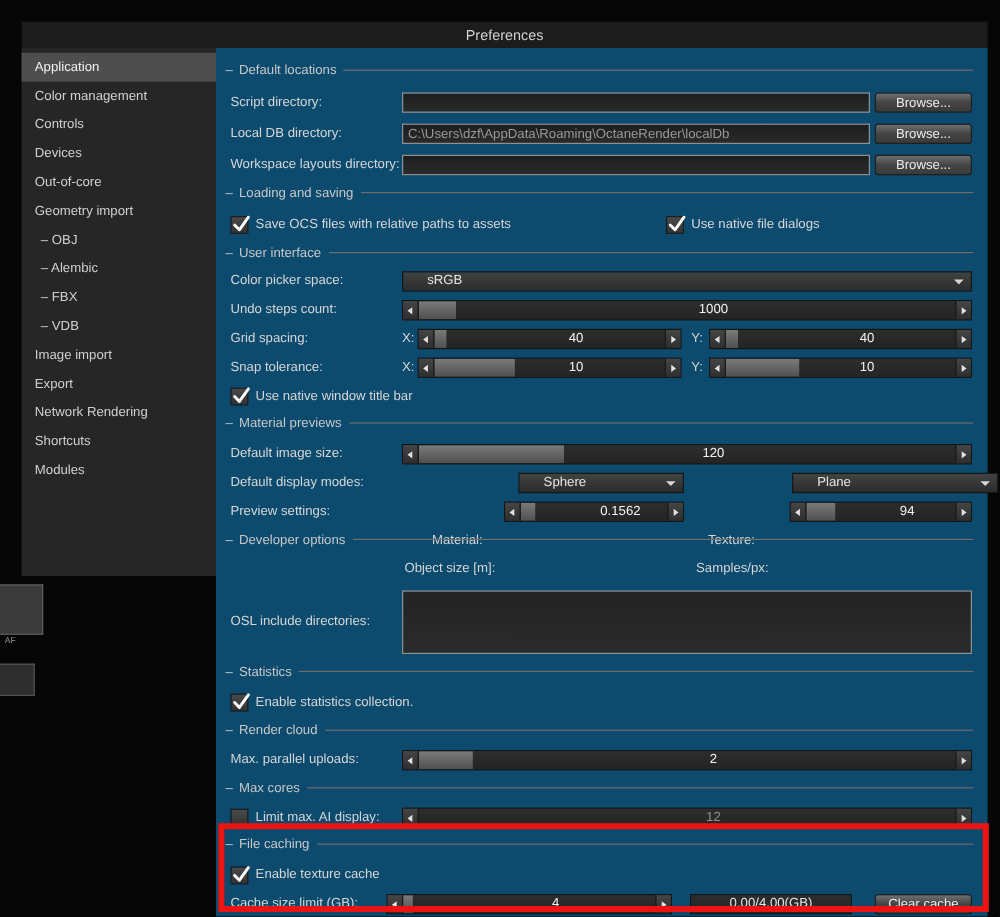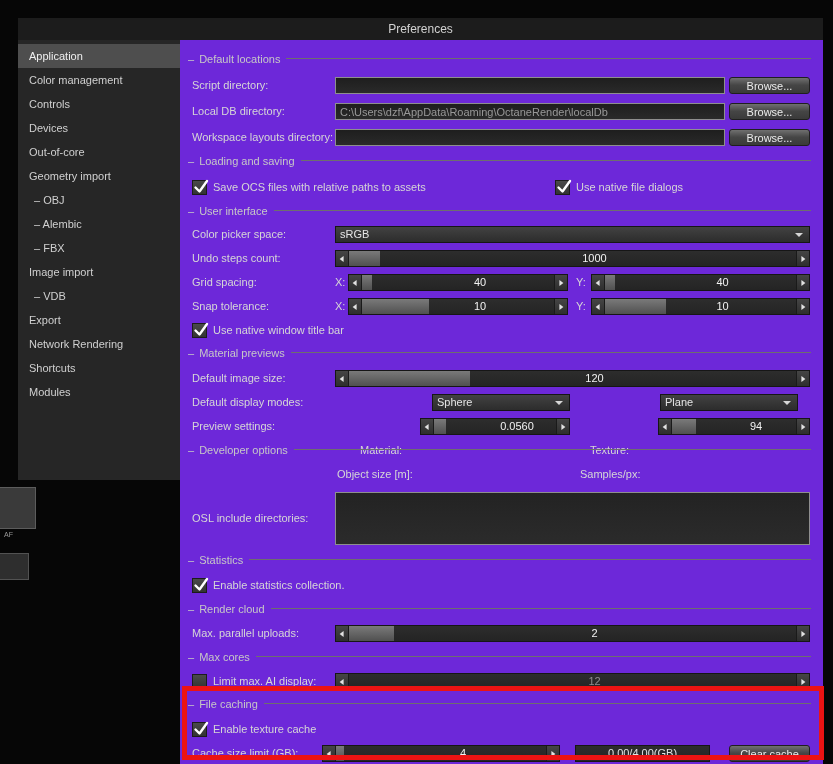--- a/index.html
+++ b/index.html
@@ -7,41 +7,41 @@
   .screen { position:relative; width:833px; height:764px; background:#060606; overflow:hidden;
             font-family:"Liberation Sans","DejaVu Sans",sans-serif; font-size:11px; color:#d6d6d6; }
   .dialog { position:absolute; left:18px; top:18px; width:805px; height:746px; }
   .titlebar { height:22px; background:#1c1c1c; color:#d2d2d2; font-size:12px;
               display:flex; align-items:center; justify-content:center; }
   .body { position:absolute; left:0; top:22px; right:0; bottom:0; }
   .sidebar { position:absolute; left:0; top:0; width:162px; height:440px; background:#262626; padding-top:4px; }
   .sb-item { height:24px; line-height:24px; padding-left:11px; color:#d0d0d0; cursor:default; white-space:nowrap; }
   .sb-item.sub { padding-left:16px; }
   .sb-item.selected { background:#4e4e4e; color:#efefef; }
-  .content { position:absolute; left:162px; top:0; width:643px; height:724px; background:#6d28d9;padding-left:32px; }
+  .content { position:absolute; left:162px; top:0; width:643px; height:724px; background:#0c4a6e;padding-left:32px; }
   .sec { position:absolute; left:8px; right:12px; height:13px; display:flex; align-items:center; color:#c7c7c7; }
   .sec::before { content:"–"; margin-right:5px; }
   .sec::after { content:""; flex:1; height:0; border-top:1px solid #6e6e6e; margin-left:6px; }
   .row { position:absolute; left:0; right:0; height:17px;border-radius:8px; }
   .lbl { position:absolute; top:0; line-height:17px; color:#d6d6d6; white-space:nowrap; }
   .lbl.r { text-align:left;margin-top:48px; }
   .tinput { position:absolute; top:0; height:17px; background:linear-gradient(#1e1e1e,#2a2a2a);
             border:1px solid #8e8e8e; color:#989898; font:11px "Liberation Sans",sans-serif;
             padding:0 4px; outline:none; }
   .tarea { position:absolute; background:linear-gradient(#232323,#2b2b2b); border:1px solid #8e8e8e;
            resize:none; outline:none; color:#cccccc; font:11px "Liberation Sans",sans-serif; padding:2px 4px; }
   .btn { position:absolute; top:0; height:17px; background:linear-gradient(#707070,#454545 48%,#3a3a3a);
          border:1px solid #1f1f1f; border-radius:3px; color:#ececec;
          font:11px "Liberation Sans",sans-serif; text-align:center; line-height:14px; cursor:default; }
   .cb { position:absolute; top:1px; width:15px; height:15px;
         background:linear-gradient(#4a4a4a,#333333); border:1px solid #1c1c1c; }
   .cb svg.tick { position:absolute; left:-1px; top:-3px; width:18px; height:18px; }
   .dd { position:absolute; top:0; height:17px; background:linear-gradient(#424242,#2c2c2c);
         border:1px solid #161616; color:#e4e4e4; }
-  .dd .dd-value { position:absolute; left:4px; top:0; line-height:15px; }
+  .dd .dd-value { position:absolute; left:20px; top:0; line-height:15px; }
   .dd::after { content:""; position:absolute; right:6px; top:6px;
                border-top:4px solid #d6d6d6; border-left:4px solid transparent; border-right:4px solid transparent; }
   .slider { position:absolute; top:0; height:17px; border:1px solid #161616;
             background:linear-gradient(#2d2d2d,#242424); display:flex; }
   .sl-btn { position:relative; width:13px; flex:none; background:linear-gradient(#454545,#2e2e2e); }
   .sl-btn.l { border-right:1px solid #1a1a1a; }
   .sl-btn.r { border-left:1px solid #1a1a1a; }
   .sl-btn::after { content:""; position:absolute; top:50%; left:50%; }
   .sl-btn.l::after { transform:translate(-60%,-50%); border-right:4.5px solid #e2e2e2;
                      border-top:3.5px solid transparent; border-bottom:3.5px solid transparent; }
@@ -74,22 +74,22 @@
       <div class="sidebar">
         <div class="sb-item selected">Application</div>
         <div class="sb-item">Color management</div>
         <div class="sb-item">Controls</div>
         <div class="sb-item">Devices</div>
         <div class="sb-item">Out-of-core</div>
         <div class="sb-item">Geometry import</div>
         <div class="sb-item sub">– OBJ</div>
         <div class="sb-item sub">– Alembic</div>
         <div class="sb-item sub">– FBX</div>
+        <div class="sb-item sub">– VDB</div>
         <div class="sb-item">Image import</div>
-        <div class="sb-item sub">– VDB</div>
         <div class="sb-item">Export</div>
         <div class="sb-item">Network Rendering</div>
         <div class="sb-item">Shortcuts</div>
         <div class="sb-item">Modules</div>
       </div>
 
       <div class="content">
 
         <div class="sec" style="top:12px">
           <span>Default locations</span>
@@ -213,32 +213,32 @@
             <span class="sl-btn r"></span>
           </div>
         </div>
         <div class="row" style="top:354px">
           <span class="lbl" style="left:12px">Default display modes:</span>
           <span class="lbl r" style="left:180px;width:68px">Material:</span>
           <div class="dd" style="left:252px;width:138px">
             <span class="dd-value">Sphere</span>
           </div>
           <span class="lbl r" style="left:410px;width:65px">Texture:</span>
-          <div class="dd" style="left:480px;width:138px">
+          <div class="dd" style="left:480px;width:172px">
             <span class="dd-value">Plane</span>
           </div>
         </div>
         <div class="row" style="top:378px">
           <span class="lbl" style="left:12px">Preview settings:</span>
           <span class="lbl r" style="left:157px;width:80px">Object size [m]:</span>
           <div class="slider" style="left:240px;width:150px">
             <span class="sl-btn l"></span>
             <span class="sl-track">
               <span class="sl-fill" style="width:10%"></span>
-              <span class="sl-val">0.0560</span>
+              <span class="sl-val">0.1562</span>
             </span>
             <span class="sl-btn r"></span>
           </div>
           <span class="lbl r" style="left:400px;width:75px">Samples/px:</span>
           <div class="slider" style="left:478px;width:152px">
             <span class="sl-btn l"></span>
             <span class="sl-track">
               <span class="sl-fill" style="width:19%"></span>
               <span class="sl-val">94</span>
             </span>

